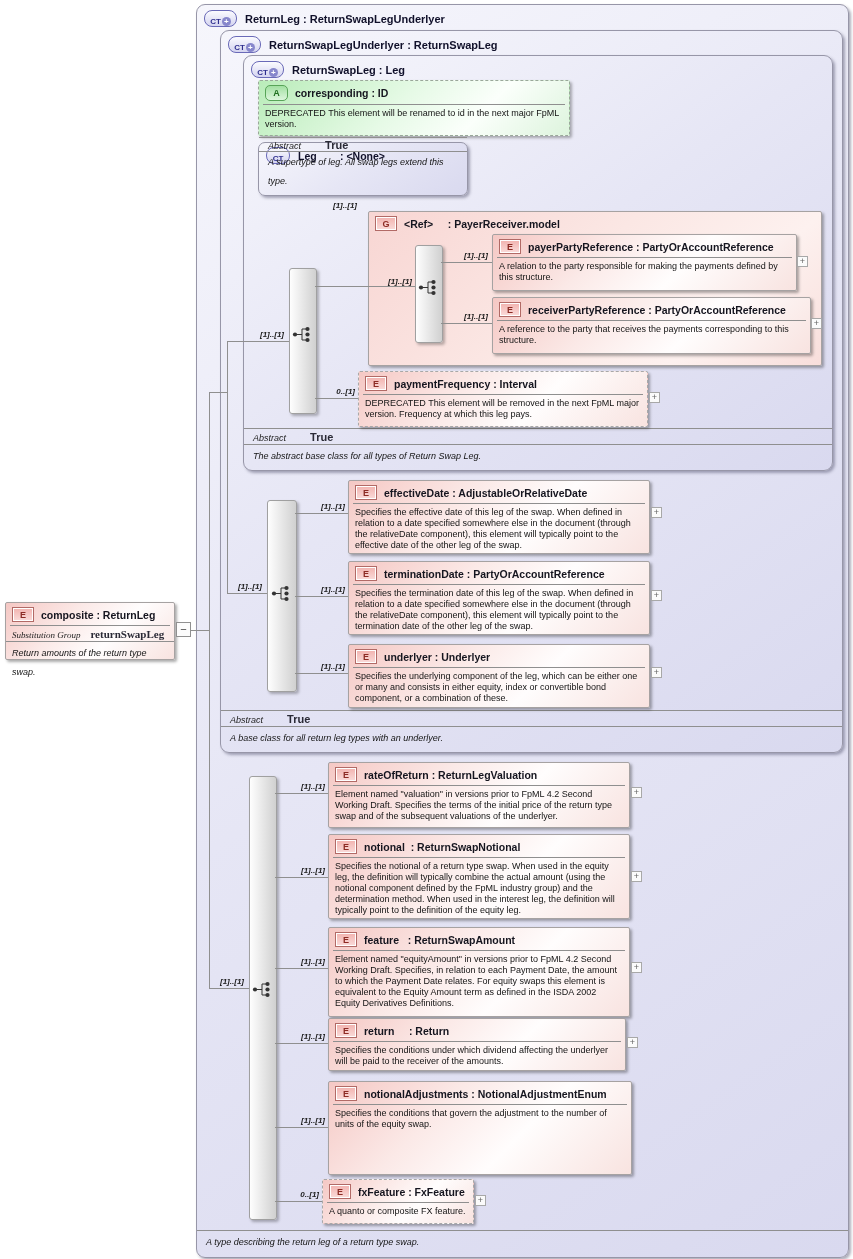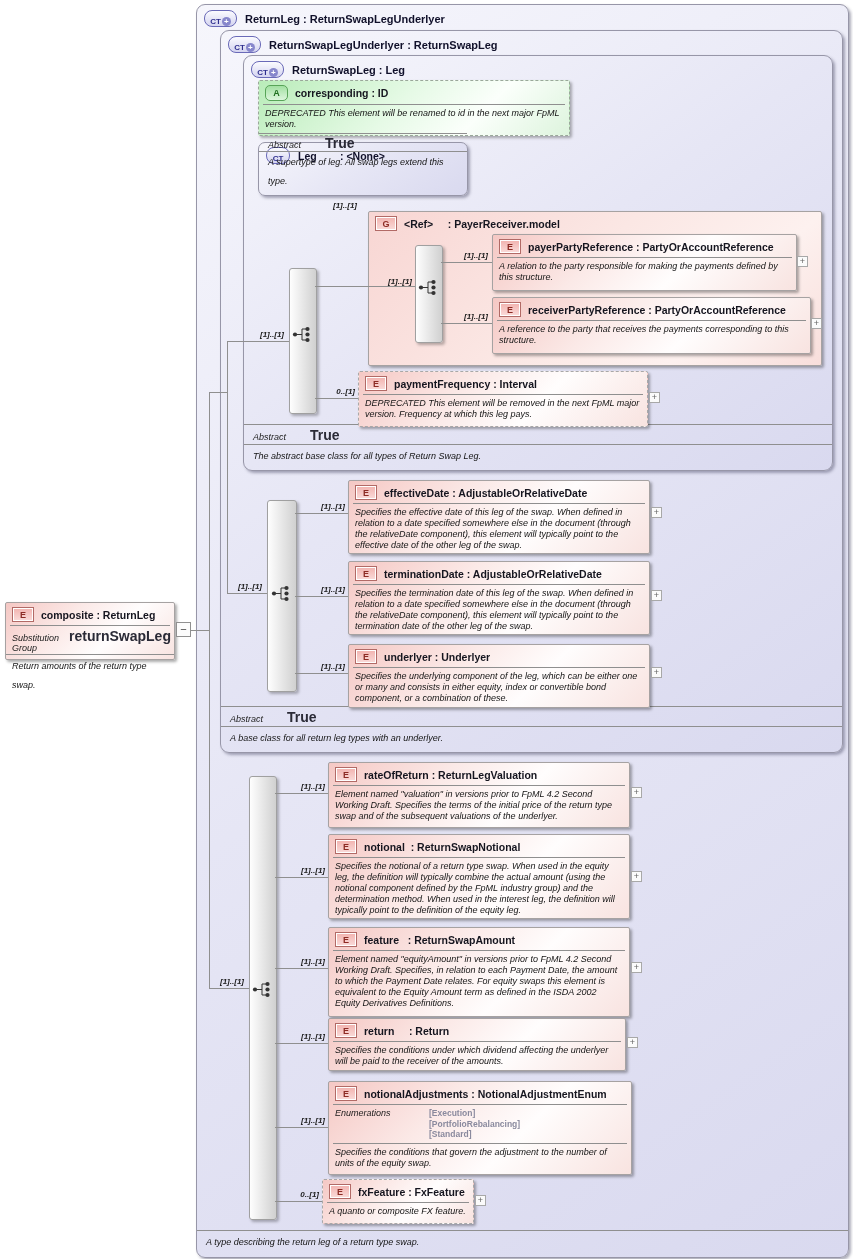--- a/index.html
+++ b/index.html
@@ -23,21 +23,21 @@
   .ebox.dashed{border:1px dashed #a8a8a8;}
   .hdr{display:flex;align-items:center;gap:7px;padding:4px 2px 3px;margin:0 4px;
        border-bottom:1px solid #8f8f8f;font-weight:bold;font-size:10.5px;color:#15151f;white-space:pre;}
   .hdr.noline{border-bottom:none;}
   .icon-e,.icon-g{flex:none;width:20px;height:13px;border:1px solid #b26a66;
         background:linear-gradient(#f2b2ae,#fadcda);color:#8c2b24;font-size:9px;font-weight:bold;
         display:inline-flex;align-items:center;justify-content:center;box-shadow:inset 0 0 0 1px #fff;}
   .icon-a{flex:none;width:21px;height:14px;border:1px solid #58a458;border-radius:5px;
         background:linear-gradient(#a2e0a2,#dcf6dc);color:#1e6e1e;font-size:9px;font-weight:bold;
         display:inline-flex;align-items:center;justify-content:center;}
-  .desc{padding:3px 6px 2px;font-style:italic;font-size:9px;line-height:11px;color:#141414;}
+  .desc{padding:3px 6px 2px;font-size:9px;line-height:11px;color:#141414;}
   
   .abox{position:absolute;border:1px dashed #9aa89a;border-radius:2px;
         background:linear-gradient(135deg,#b9ecb9 0%,#e6fae6 45%,#fbfffb 70%,#ddf4dd 100%);
         box-shadow:2px 2px 3px rgba(0,0,0,.3);}
   
   .gbox{position:absolute;border:1px solid #a6a2a2;border-radius:2px;
         background:linear-gradient(135deg,#f8d6d3 0%,#fbe7e4 45%,#fdf1ef 75%,#f8dedb 100%);
         box-shadow:2px 2px 3px rgba(0,0,0,.33);}
   
   .seqbar{position:absolute;width:26px;border:1px solid #a0a0a0;border-radius:3px;
@@ -49,21 +49,21 @@
   .card{position:absolute;font-size:8px;font-weight:bold;font-style:italic;color:#1d1d1d;
         text-align:right;white-space:nowrap;}
   .plusbtn{position:absolute;width:11px;height:11px;border:1px solid #a8a8a8;background:#fbfbfb;
         color:#666;font-size:9px;line-height:9px;text-align:center;box-sizing:border-box;}
   .minusbtn{position:absolute;width:15px;height:15px;border:1px solid #909090;background:#fcfcfc;
         color:#444;font-size:11px;line-height:12px;text-align:center;box-sizing:border-box;}
   
   .rows{position:absolute;left:0;right:0;}
   .row-abs{border-top:1px solid #8f8f8f;padding:2px 9px 1px;font-size:9px;display:flex;gap:24px;align-items:baseline;}
   .row-abs .lbl{font-style:italic;color:#222;}
-  .row-abs .val{font-weight:bold;font-size:14px;color:#2a2a36;}
+  .row-abs .val{font-weight:bold;font-size:11px;color:#2a2a36;}
   .row-desc{border-top:1px solid #8f8f8f;padding:2px 9px;font-size:9px;font-style:italic;color:#141414;line-height:19px;}
   .enum-row{display:flex;margin:0 4px;padding:3px 2px;border-bottom:1px solid #8f8f8f;font-size:9px;}
   .enum-lbl{font-style:italic;width:94px;flex:none;color:#1a1a1a;}
   .enum-vals{color:#8a8a9e;font-size:8.5px;line-height:10.5px;font-weight:bold;}
 </style>
 </head>
 <body>
 
 <div id="stage">
 
@@ -162,21 +162,21 @@
     <div class="hdr">
       <span class="icon-e">E</span>
       <span>effectiveDate : AdjustableOrRelativeDate</span>
     </div>
     <div class="desc">Specifies the effective date of this leg of the swap. When defined in relation to a date specified somewhere else in the document (through the relativeDate component), this element will typically point to the effective date of the other leg of the swap.</div>
   </div>
 
   <div class="ebox" style="left:348px;top:561px;width:300px;height:72px;">
     <div class="hdr">
       <span class="icon-e">E</span>
-      <span>terminationDate : AdjustableOrRelativeDate</span>
+      <span>terminationDate : PartyOrAccountReference</span>
     </div>
     <div class="desc">Specifies the termination date of this leg of the swap. When defined in relation to a date specified somewhere else in the document (through the relativeDate component), this element will typically point to the termination date of the other leg of the swap.</div>
   </div>
 
   <div class="ebox" style="left:348px;top:644px;width:300px;height:62px;">
     <div class="hdr">
       <span class="icon-e">E</span>
       <span>underlyer : Underlyer</span>
     </div>
     <div class="desc">Specifies the underlying component of the leg, which can be either one or many and consists in either equity, index or convertible bond component, or a combination of these.</div>
@@ -212,45 +212,37 @@
       <span>return     : Return</span>
     </div>
     <div class="desc">Specifies the conditions under which dividend affecting the underlyer will be paid to the receiver of the amounts.</div>
   </div>
 
   <div class="ebox" style="left:328px;top:1081px;width:302px;height:92px;">
     <div class="hdr">
       <span class="icon-e">E</span>
       <span>notionalAdjustments : NotionalAdjustmentEnum</span>
     </div>
-    <div class="enum-row">
-      <span class="enum-lbl">Enumerations</span>
-      <span class="enum-vals">
-        <span style="display:block;">[Execution]</span>
-        <span style="display:block;">[PortfolioRebalancing]</span>
-        <span style="display:block;">[Standard]</span>
-      </span>
-    </div>
     <div class="desc">Specifies the conditions that govern the adjustment to the number of units of the equity swap.</div>
   </div>
 
   <div class="ebox dashed" style="left:322px;top:1179px;width:150px;height:43px;">
     <div class="hdr">
       <span class="icon-e">E</span>
       <span>fxFeature : FxFeature</span>
     </div>
     <div class="desc">A quanto or composite FX feature.</div>
   </div>
 
   <div class="ebox" style="left:5px;top:602px;width:168px;height:56px;">
     <div class="hdr">
       <span class="icon-e">E</span>
       <span>composite : ReturnLeg</span>
     </div>
-    <div class="row-abs" style="border-top:none;padding:2px 6px 1px;gap:10px;">
+    <div class="row-abs" style="border-top:none;padding:2px 6px 1px;gap:10px;font-family:Liberation Serif, serif;">
       <span class="lbl">Substitution Group</span>
       <span class="val">returnSwapLeg</span>
     </div>
     <div class="row-desc" style="padding:2px 6px;">Return amounts of the return type swap.</div>
   </div>
 
   <div class="seqbar" style="left:289px;top:268px;height:144px;">
     <svg width="21" height="17" viewBox="0 0 21 17" style="top:57px;">
       <circle cx="3" cy="8.5" r="2.1" fill="#333"></circle>
         <line x1="3" y1="8.5" x2="10" y2="8.5" stroke="#333"></line>

